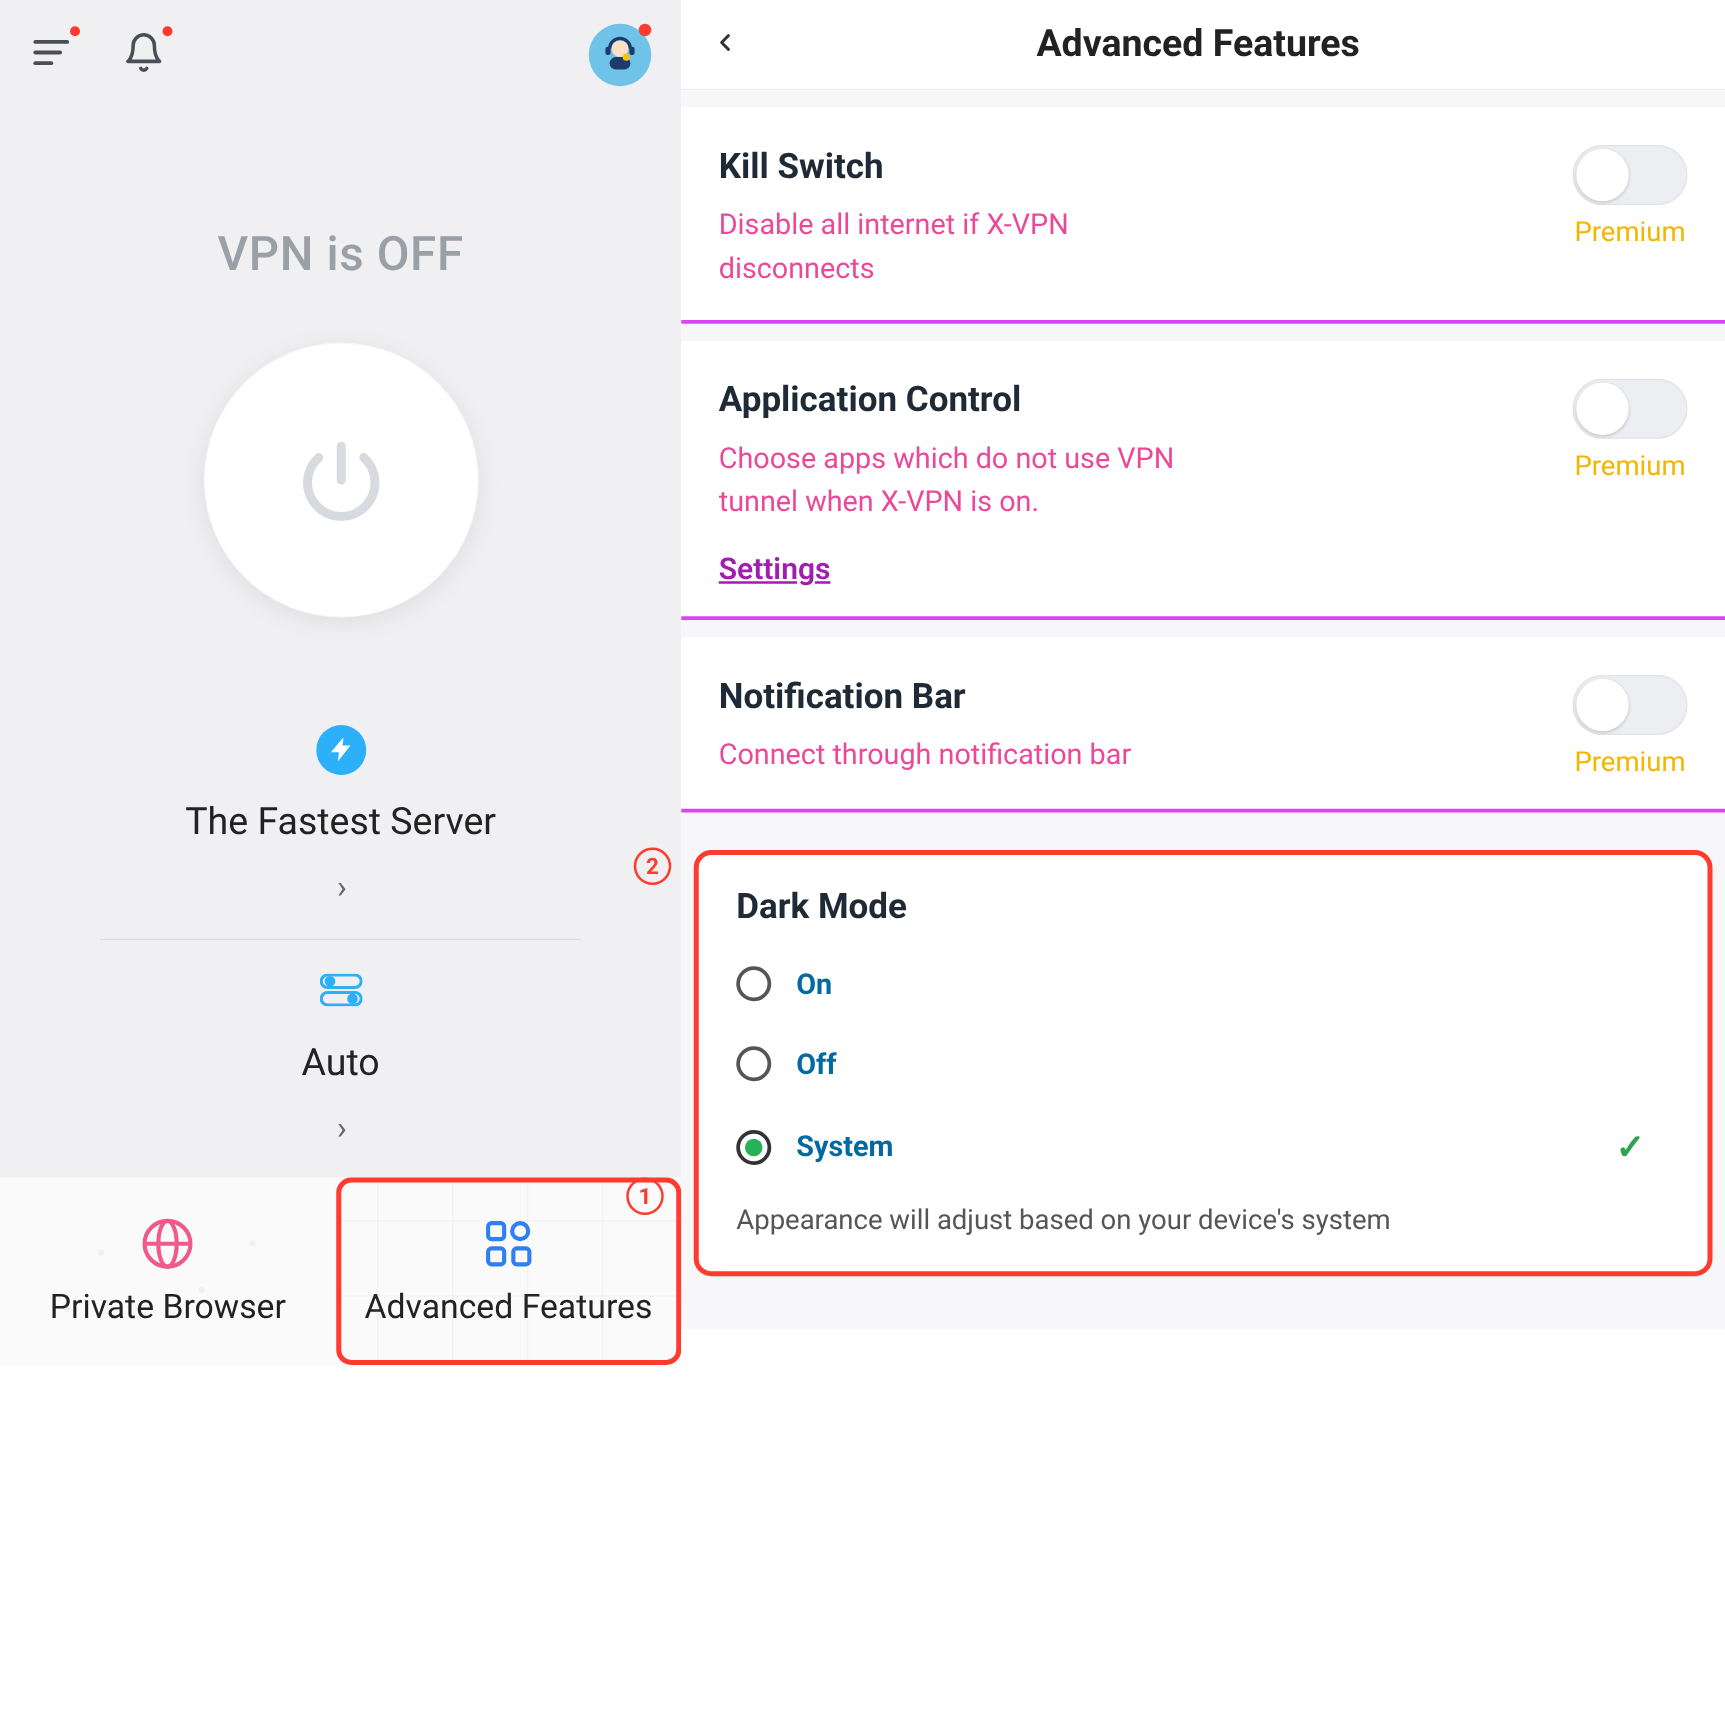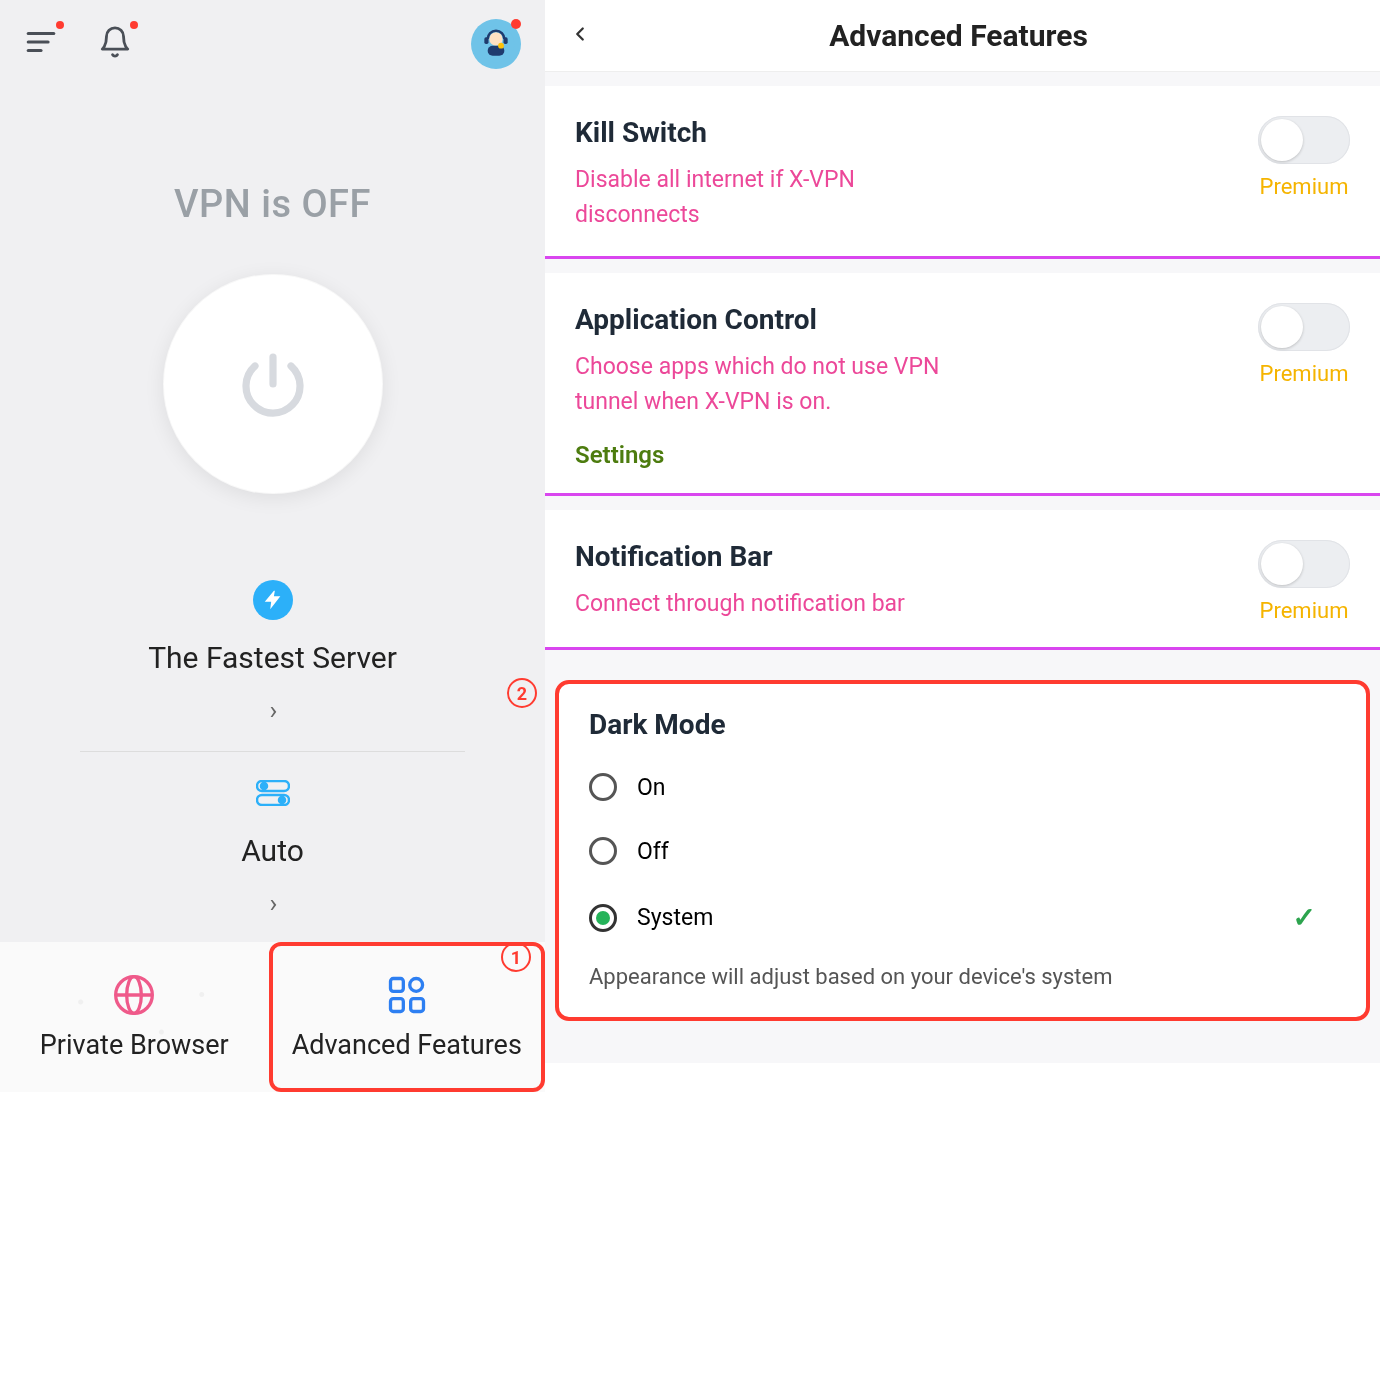--- a/index.html
+++ b/index.html
@@ -92,21 +92,21 @@
   .back-chev svg { width: 22px; height: 22px; }
 
   .r-body { padding: 0; }
   .section { background:#ffffff; margin-top: 14px; padding: 30px 30px 24px 30px; border-bottom: 3px solid #d946ef; }
   .section.first { margin-top: 14px; }
   .sec-title { font-size: 28px; font-weight: 700; color:#1f2a37; margin-bottom: 14px; }
   .sec-desc { font-size: 23px; color:#ec4899; line-height: 1.5; max-width: 380px; }
   .sec-row { display:flex; justify-content:space-between; align-items:flex-start; gap: 20px; }
   .right-col { display:flex; flex-direction:column; align-items:center; gap:10px; }
   .premium-label { color:#f5b400; font-size: 22px; font-weight: 400; }
-  .settings-label { color:#4d7c0f; font-size: 24px; font-weight:600; margin-top: 22px; }
+  .settings-label { color:#a21caf; font-size: 24px; font-weight:600; margin-top: 22px; text-decoration: underline; }
   .toggle {
     width: 92px; height: 48px; border-radius: 24px; background:#eceef1; position:relative;
     box-shadow: inset 0 0 0 1px #e1e3e7;
   }
   .toggle .knob {
     width:42px; height:42px; border-radius:50%; background:#fff; position:absolute; top:3px; left:3px;
     box-shadow: 0 1px 3px rgba(0,0,0,0.2);
   }
   .toggle.on { background:#ffc107; box-shadow:none; }
   .toggle.on .knob { left: auto; right:3px; }
@@ -118,21 +118,21 @@
     margin: 0 10px;
   }
   .radio-row { display:flex; align-items:center; gap: 20px; padding: 18px 0; }
   .radio {
     width: 28px; height: 28px; border-radius:50%;
     border: 3px solid #555; display:flex; align-items:center; justify-content:center;
     background:#fff;
   }
   .radio.selected { border-color: #333; }
   .radio.selected .dot { width:14px; height:14px; border-radius:50%; background:#25b35a; }
-  .radio-label { font-size: 23px; font-weight:400; color:#000000; }
+  .radio-label { font-size: 23px; font-weight:700; color:#0369a1; }
   .radio-row .check { margin-left:auto; color:#2da44e; font-size: 28px; font-weight:700; margin-right: 20px;}
   .dark-desc { font-size: 22px; color:#555; line-height:1.5; margin-top: 8px; }
 
   .stable-section { background:#ffffff; margin-top: 42px; padding: 30px 30px; }
 
   
   .below-white { position:absolute; top:1092px; left:0; right:0; bottom:0; background:#ffffff; }
 
   
   .world-faint { position:absolute; inset:0; opacity:0.15; pointer-events:none;

